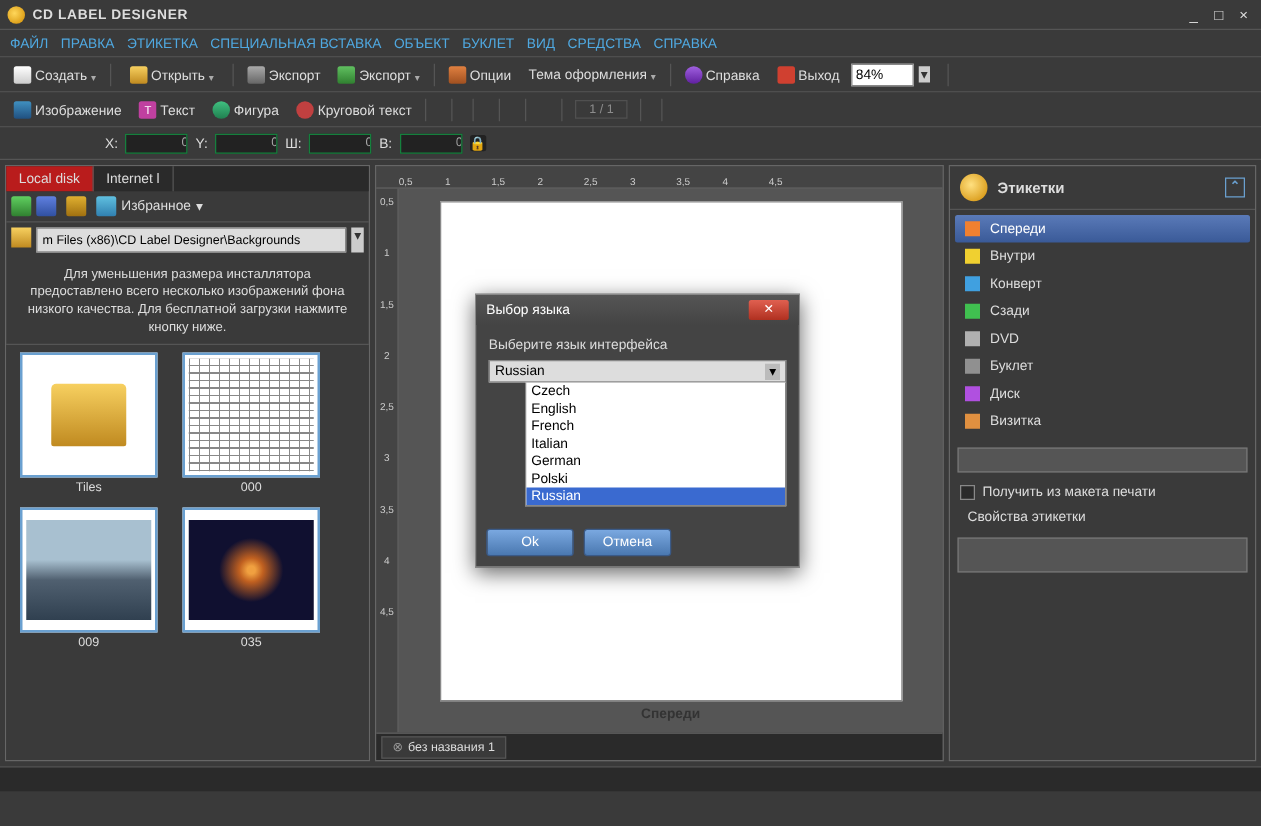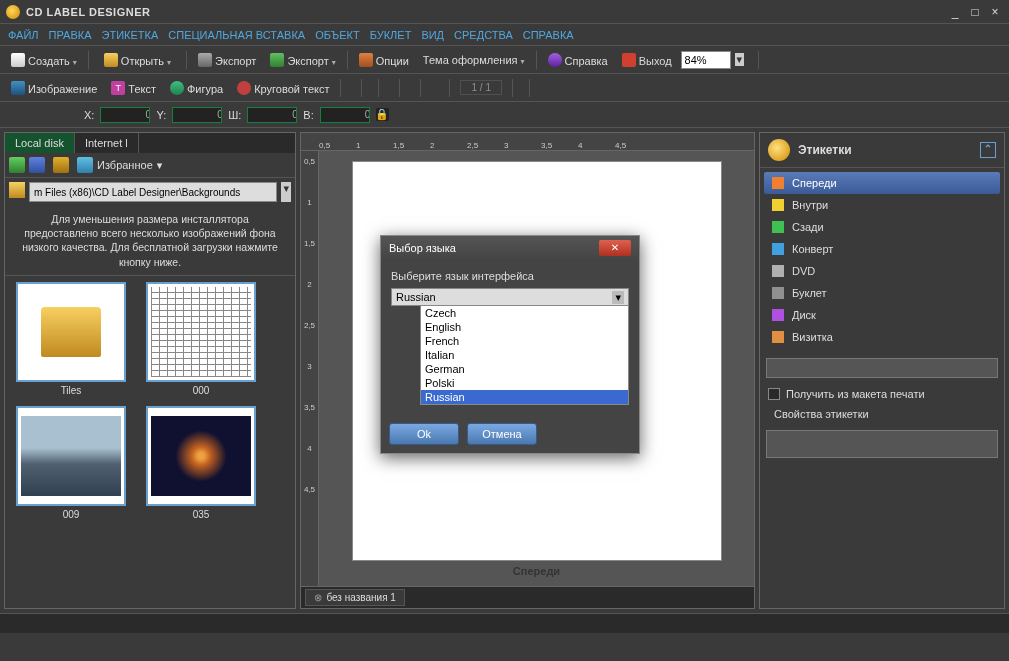--- a/index.html
+++ b/index.html
@@ -32,21 +32,21 @@
 .ico-red { background:#d04030; border-radius:2px;}
 .ico-cd { background: radial-gradient(circle,#fff 30%,#aaa 60%,#888); border-radius:50%;}
 .zoom-input { width:50px; height:18px; background:#fff; color:#000; border:1px solid #888; font-size:11px; padding:0 3px;}
 .coord-bar { background:#3a3a3a; height:26px; display:flex; align-items:center; padding:0 6px; gap:6px; border-bottom:1px solid #555; font-size:11px;}
 .coord-bar .coord-in { width:50px; height:16px; background:#222; border:1px solid #15803d; color:#aaa; font-size:10px; text-align:center;padding-left:44px;}
 .coord-bar .ghost { opacity:0.35;}
 .main { display:flex; height: calc(661px - 24px - 22px - 28px - 28px - 28px - 26px - 20px); }
 .left-panel { width:292px; background:#3a3a3a; border:1px solid #666; margin:4px; display:flex; flex-direction:column;}
 .tabs { display:flex; background:#2a2a2a; }
 .tab { padding:4px 10px; font-size:11px; cursor:pointer; border-right:1px solid #555;}
-.tab.active { background:#14532d;}
+.tab.active { background:#b91c1c;}
 .panel-tb { display:flex; align-items:center; gap:4px; padding:4px; border-bottom:1px solid #555;}
 .panel-tb .pico { width:16px; height:16px; background:#888; cursor:pointer; border-radius:2px;}
 .panel-tb .pico.back { background:linear-gradient(#60d060,#308030);}
 .panel-tb .pico.fwd { background:linear-gradient(#6080e0,#3050a0);}
 .panel-tb .pico.ref { background:linear-gradient(#e0b030,#a07010);}
 .panel-tb .fav { font-size:11px; color:#ddd;}
 .path-bar { display:flex; padding:4px; gap:4px;}
 .path-in { flex:1; height:20px; background:#ddd; color:#000; border:1px solid #888; font-size:10px; padding:0 4px;}
 .path-fold { width:16px; height:16px; background:linear-gradient(#f7d060,#c08a20);}
 .info-text { padding:6px 10px; text-align:center; font-size:10.5px; line-height:1.35;}
@@ -339,26 +339,26 @@
     <div class="rp-list" id="rp-list">
         <div class="rp-item active">
           <span class="sq" style="background:#f08030"></span>
           <span>Спереди</span>
         </div>
         <div class="rp-item">
           <span class="sq" style="background:#f0d030"></span>
           <span>Внутри</span>
         </div>
         <div class="rp-item">
+          <span class="sq" style="background:#40a0e0"></span>
+          <span>Конверт</span>
+        </div>
+        <div class="rp-item">
           <span class="sq" style="background:#40c050"></span>
           <span>Сзади</span>
-        </div>
-        <div class="rp-item">
-          <span class="sq" style="background:#40a0e0"></span>
-          <span>Конверт</span>
         </div>
         <div class="rp-item">
           <span class="sq" style="background:#b0b0b0"></span>
           <span>DVD</span>
         </div>
         <div class="rp-item">
           <span class="sq" style="background:#909090"></span>
           <span>Буклет</span>
         </div>
         <div class="rp-item">

